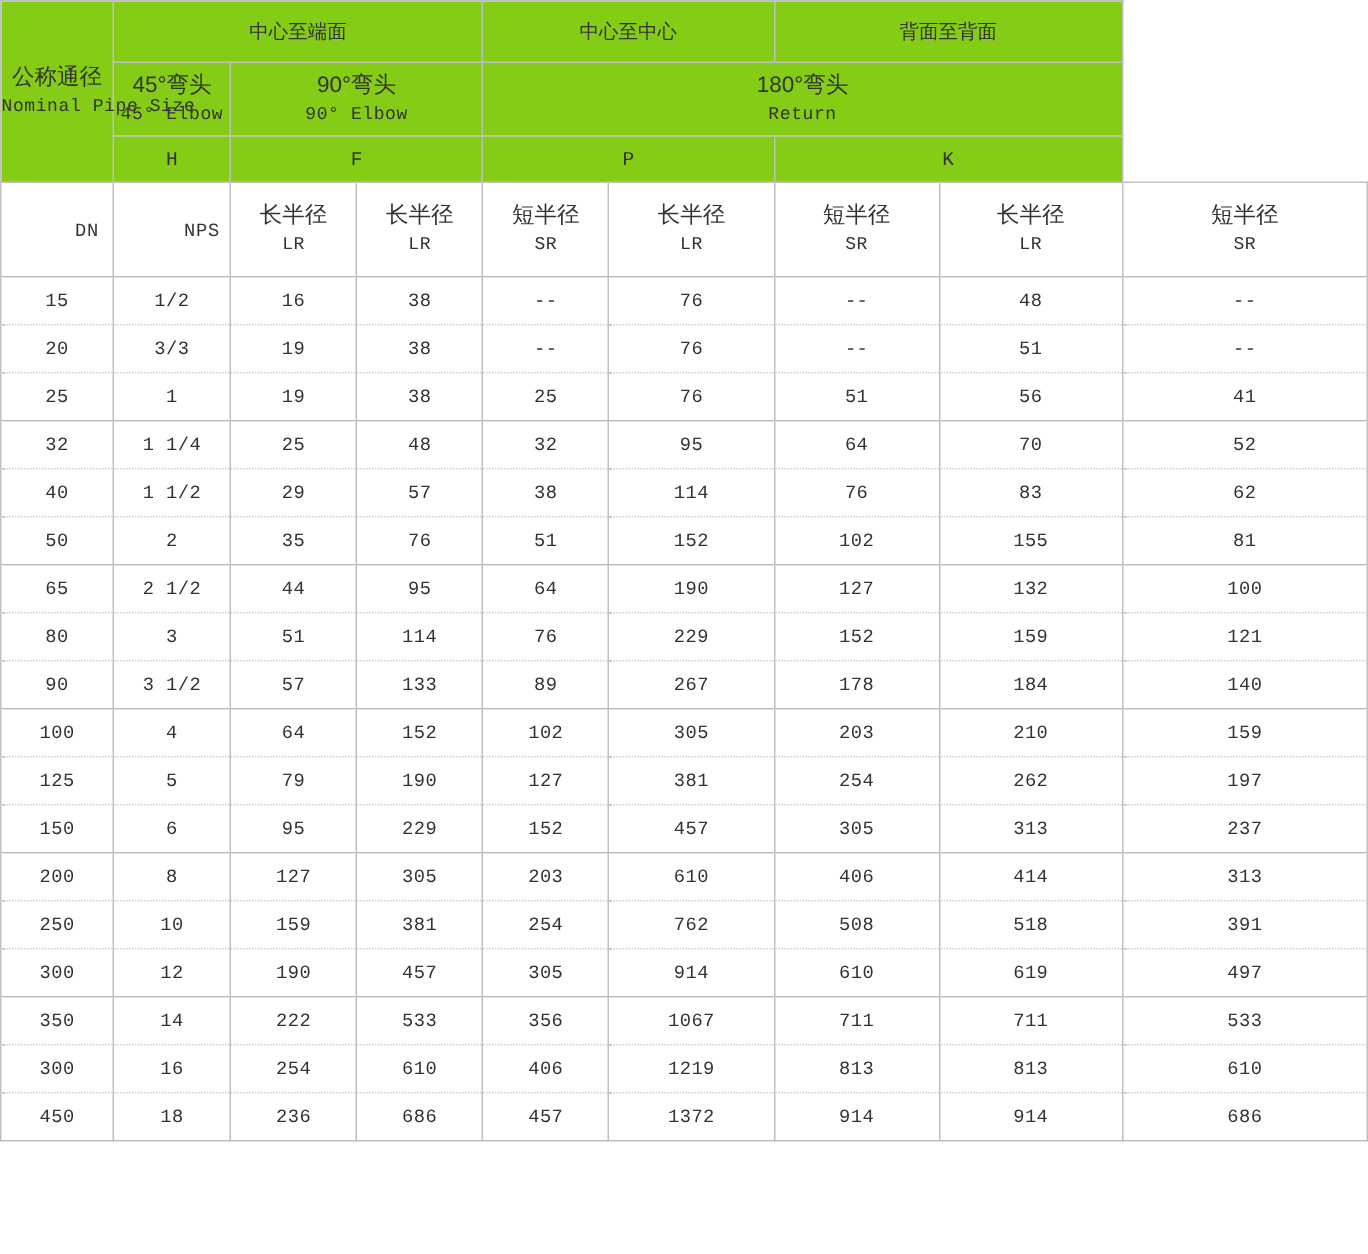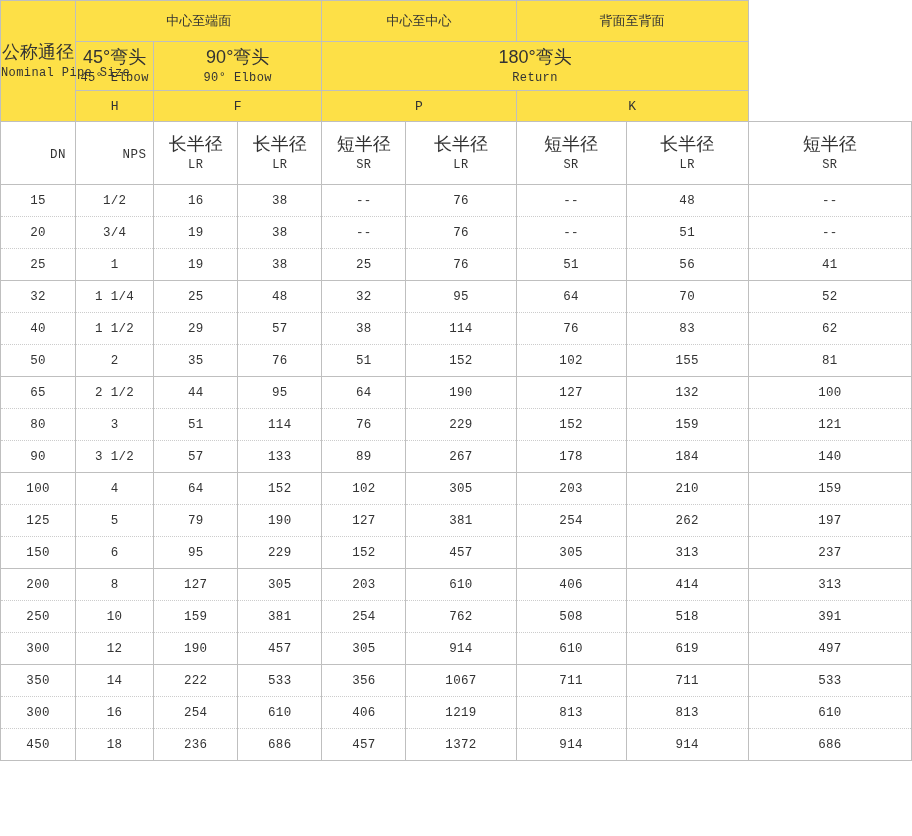--- a/index.html
+++ b/index.html
@@ -27,32 +27,32 @@
   table.spec td, table.spec th {
     border: 1px solid #bfbfbf;
     text-align: center;
     vertical-align: middle;
     font-weight: normal;
     padding: 0;
     color: #333333;
   }
   
   .hdr {
-    background: #fde047;
+    background: #84cc16;
   }
   .hdr-sym {
     font-family: "Liberation Mono", monospace;
     font-size: 13px;
   }
   .two-line {
     display: block;
   }
   .two-line .l1 {
     display: block;
-    font-size: 18px;
+    font-size: 15px;
     line-height: 1.45;
   }
   .two-line .l2 {
     display: block;
     font-family: "Liberation Mono", monospace;
     font-size: 12px;
     line-height: 1.45;
     letter-spacing: 0.4px;
   }
   .grp-title {
@@ -206,21 +206,21 @@
           <td>16</td>
           <td>38</td>
           <td>--</td>
           <td>76</td>
           <td>--</td>
           <td>48</td>
           <td>--</td>
         </tr>
         <tr class="data">
           <td>20</td>
-          <td>3/4</td>
+          <td>3/3</td>
           <td>19</td>
           <td>38</td>
           <td>--</td>
           <td>76</td>
           <td>--</td>
           <td>51</td>
           <td>--</td>
         </tr>
         <tr class="data grp-last">
           <td>25</td>

